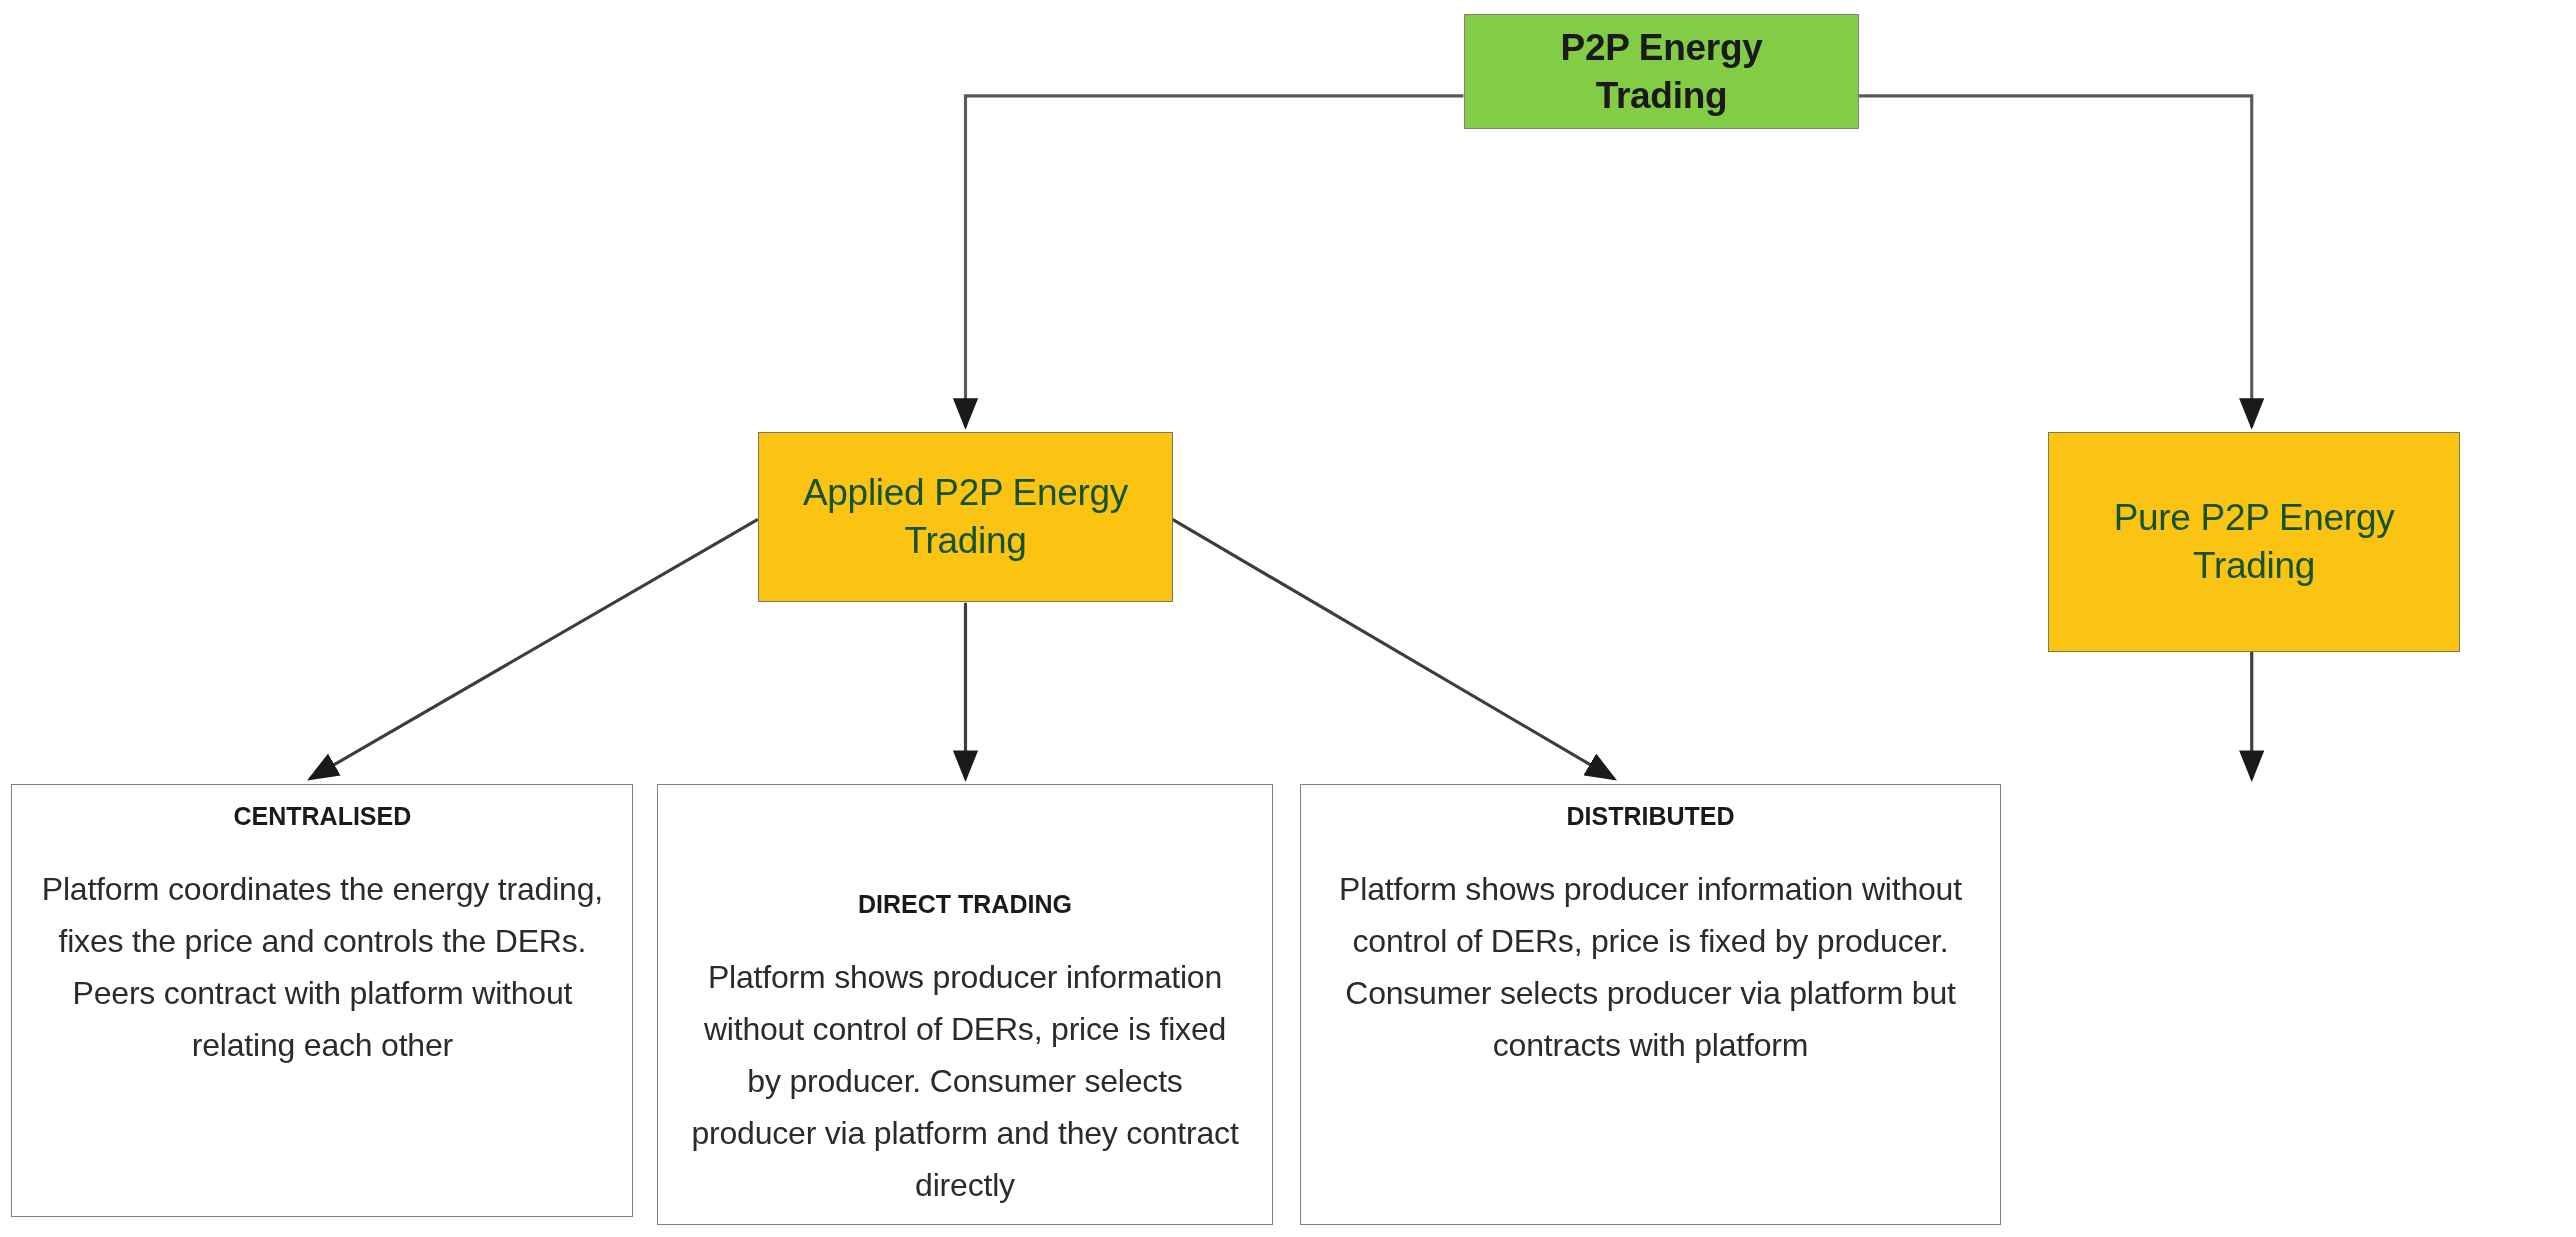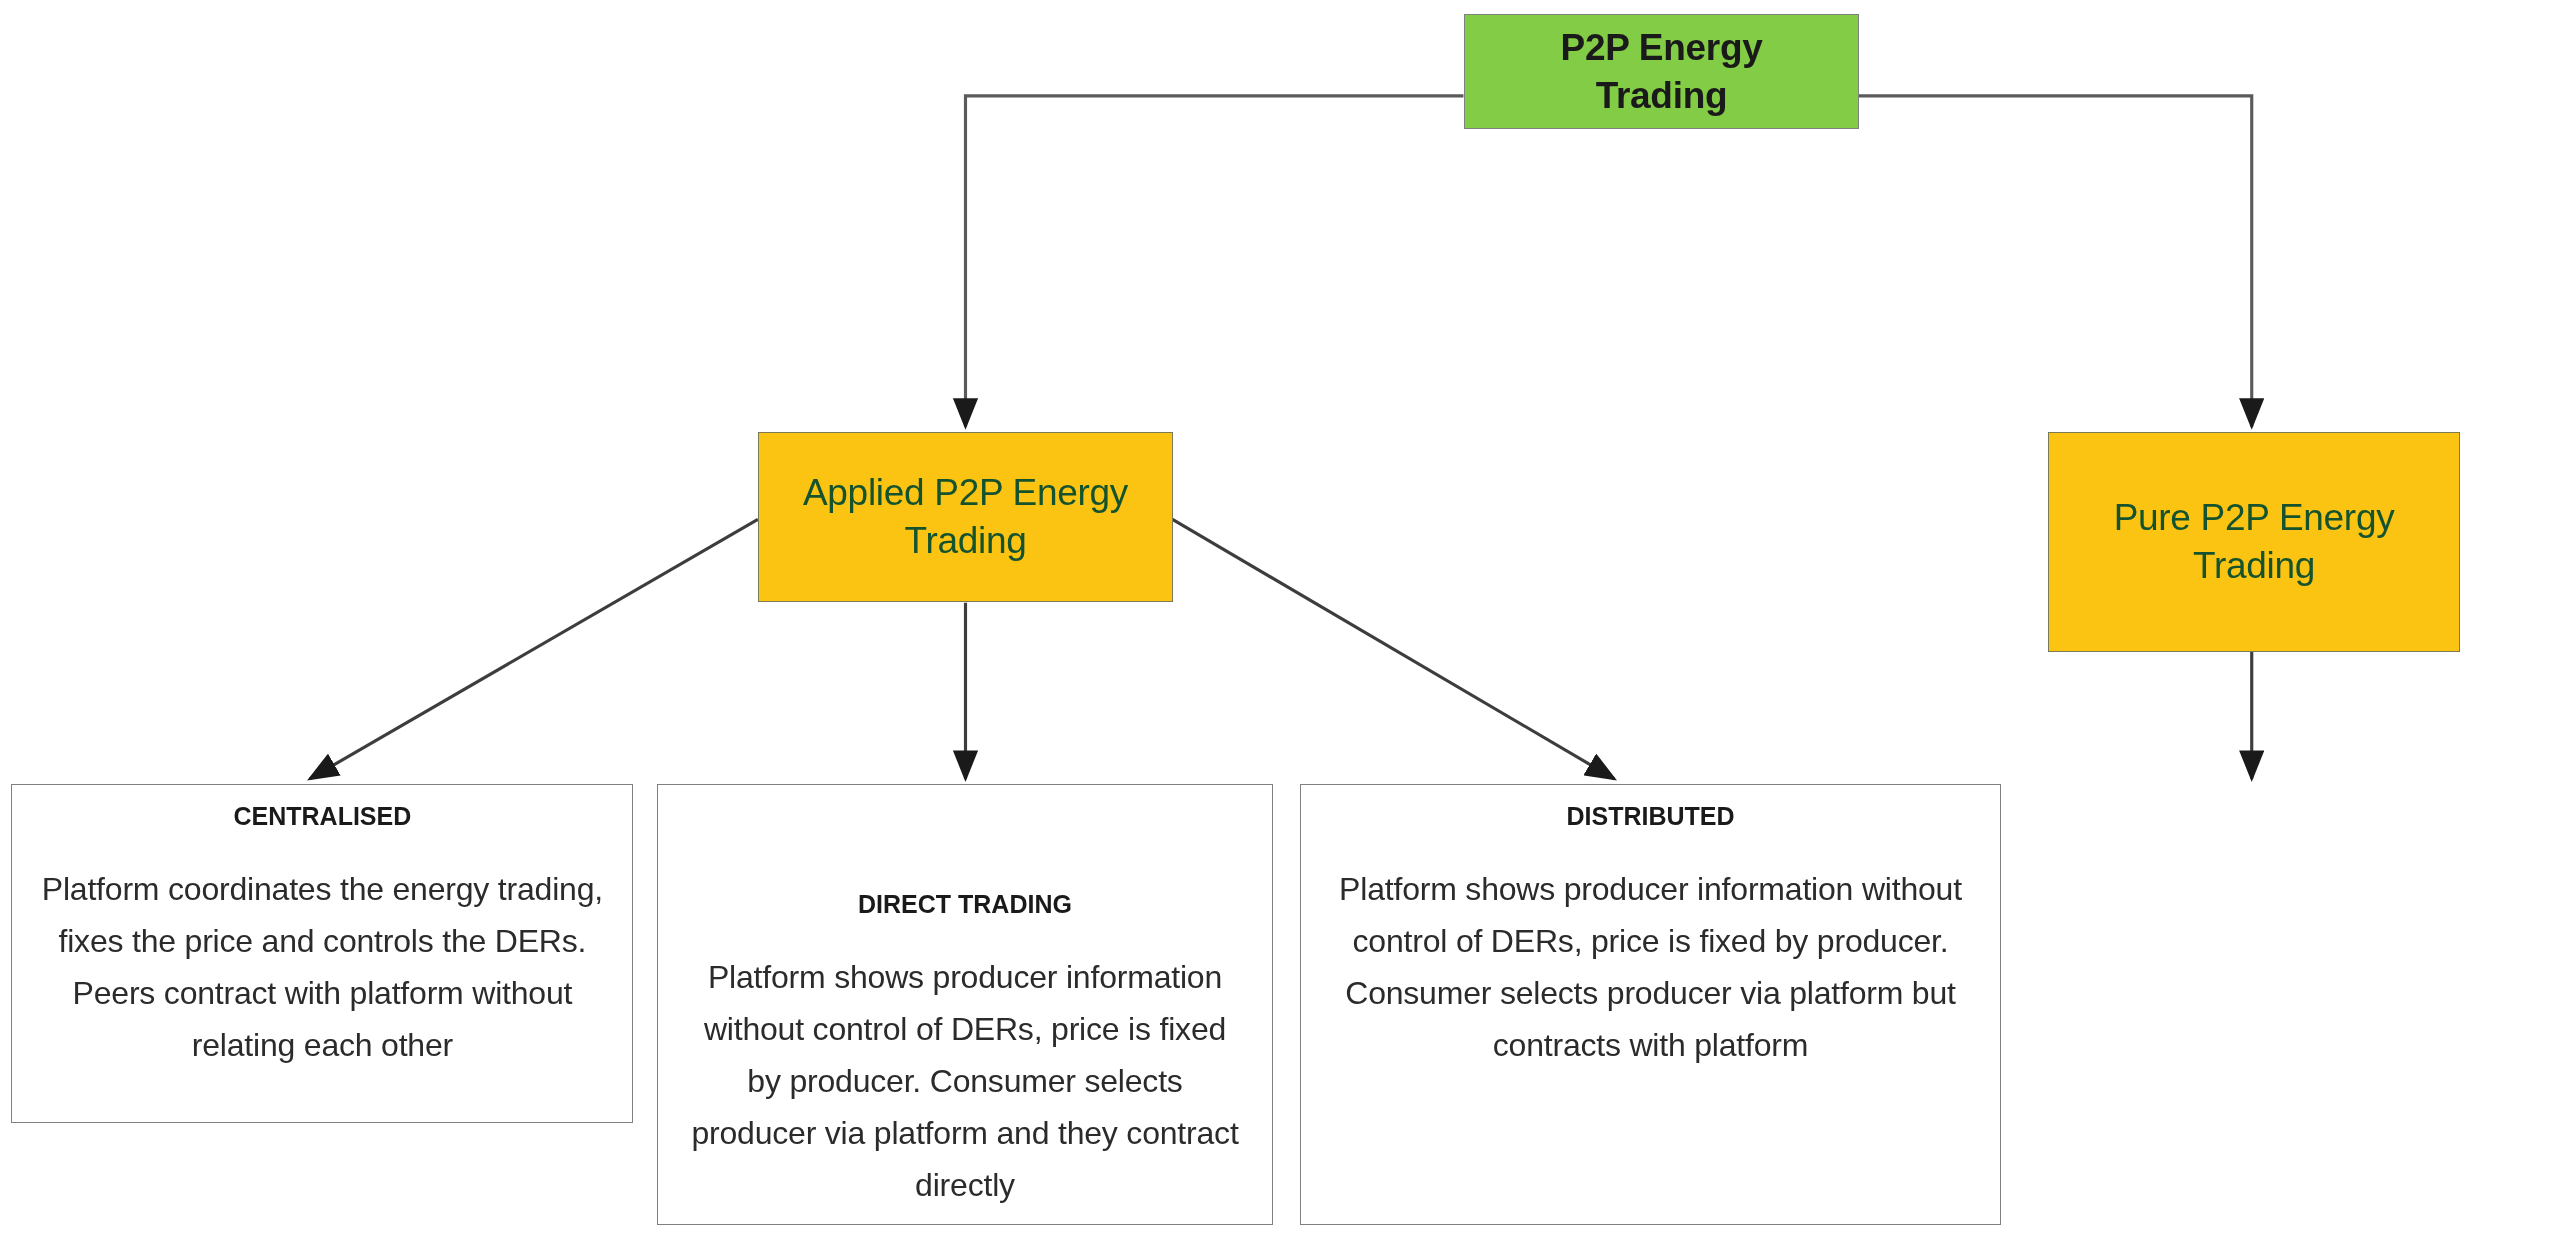--- a/index.html
+++ b/index.html
@@ -122,21 +122,21 @@
   <div class="node node-cat" style="left:758px; top:432px; width:415px; height:170px;">
     <span class="node-line">Applied P2P Energy</span>
     <span class="node-line">Trading</span>
   </div>
 
   <div class="node node-cat" style="left:2048px; top:432px; width:412px; height:220px;">
     <span class="node-line">Pure P2P Energy</span>
     <span class="node-line">Trading</span>
   </div>
 
-  <div class="node node-leaf" style="left:11.4px; top:784px; width:622px; height:339px;">
+  <div class="node node-leaf" style="left:11.4px; top:784px; width:622px; height:433px;">
     <div class="leaf-title">CENTRALISED</div>
     <div class="leaf-body">Platform coordinates the energy trading, fixes the price and controls the DERs. Peers contract with platform without relating each other</div>
   </div>
 
   <div class="node node-leaf" style="left:657px; top:784px; width:616px; height:441px;justify-content:flex-end;">
     <div class="leaf-title">DIRECT TRADING</div>
     <div class="leaf-body">Platform shows producer information without control of DERs, price is fixed by producer. Consumer selects producer via platform and they contract directly</div>
   </div>
 
   <div class="node node-leaf" style="left:1300px; top:784px; width:701px; height:441px;">

